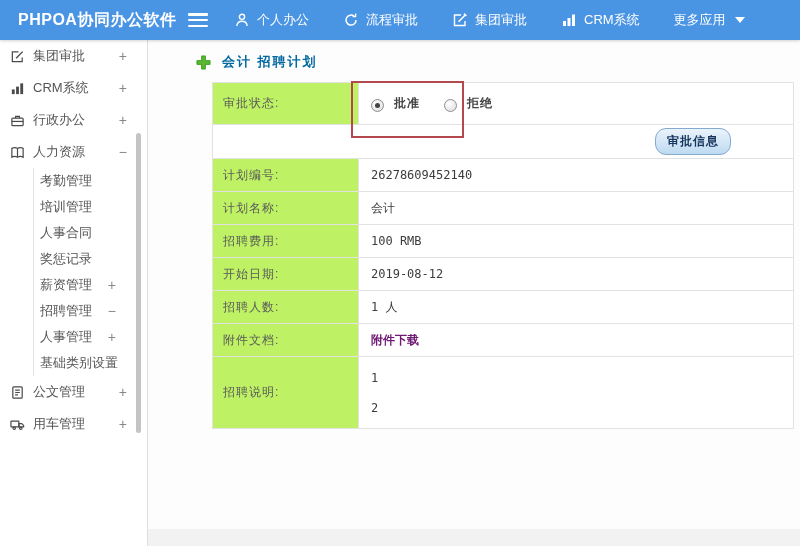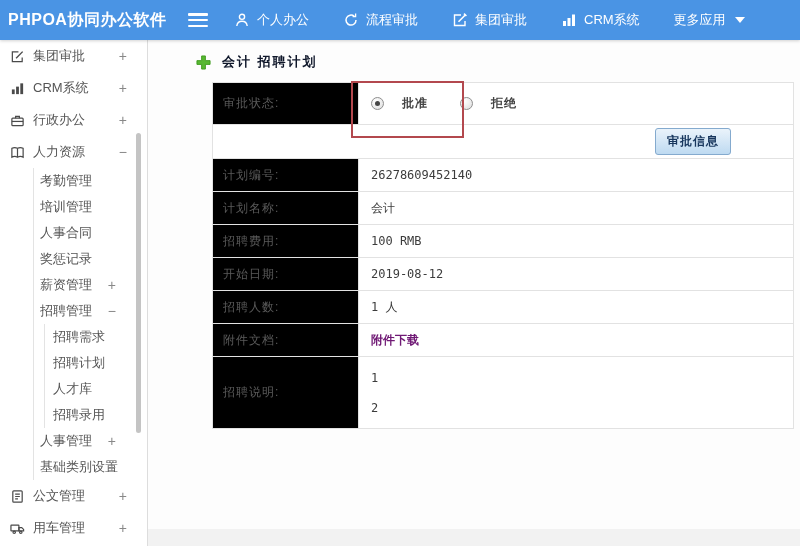--- a/index.html
+++ b/index.html
@@ -7,21 +7,21 @@
   body {
     width:800px; height:546px; position:relative; overflow:hidden;
     background:#fff; font-family:"Liberation Sans", sans-serif;
   }
   
   .topbar {
     position:absolute; top:0; left:0; width:800px; height:40px;
     background:#4a94e4; color:#fff; display:flex; align-items:center;
     box-shadow:0 1px 3px rgba(0,0,0,.18); z-index:10;
   }
-  .brand { flex:0 0 188px; padding-left:8px; font-size:16px; font-weight:bold; letter-spacing:.5px; }
+  .brand { flex:0 0 188px; padding-left:18px; font-size:16px; font-weight:bold; letter-spacing:.5px; }
   .hamburger { width:20px; height:14px; display:flex; flex-direction:column; justify-content:space-between; cursor:pointer; }
   .hamburger span { display:block; height:2.5px; background:#fff; border-radius:1px; }
   .topnav { display:flex; align-items:center; margin-left:26px; }
   .topnav-item { display:flex; align-items:center; gap:7px; margin-right:34px; font-size:13px; cursor:pointer; white-space:nowrap; }
   .topnav-item svg { display:block; }
   .caret { width:0; height:0; border-left:5px solid transparent; border-right:5px solid transparent; border-top:6px solid #fff; margin-left:2px; }
   
   .sidebar {
     position:absolute; top:40px; left:0; width:148px; height:506px;
     background:#fff; border-right:1px solid #ddd; overflow:hidden;
@@ -31,43 +31,43 @@
   .toggle { position:absolute; right:20px; top:50%; transform:translateY(-50%); color:#888; font-size:14px; cursor:pointer; }
   .sub { margin-left:33px; border-left:1px solid #e3e3e3; }
   .side-sub { position:relative; height:26px; display:flex; align-items:center; padding-left:6px; font-size:13px; color:#555; cursor:pointer; }
   .sub .toggle { right:31px; }
   .sub2 { margin-left:10px; border-left:1px solid #e3e3e3; }
   .sub2 .side-sub { padding-left:8px; }
   .side-scrollbar { position:absolute; right:6px; top:93px; width:5px; height:300px; background:#c4c4c4; border-radius:3px; cursor:pointer; }
   
   .content { position:absolute; left:148px; top:40px; width:652px; height:506px; background:#fdfdfd; }
   .breadcrumb { position:absolute; left:48px; top:13px; display:flex; align-items:center; gap:11px; }
-  .breadcrumb .title { font-size:13px; font-weight:bold; color:#0f172a; letter-spacing:2px; }
+  .breadcrumb .title { font-size:13px; font-weight:bold; color:#0369a1; letter-spacing:2px; }
   
   table.form { position:absolute; left:64px; top:42px; width:582px; border-collapse:collapse; background:#fff; }
   table.form td { border:1px solid #e2e2e2; font-size:12px; vertical-align:middle; }
-  td.lab { width:146px; background:#000000; color:#5a5a5a; padding-left:10px; letter-spacing:1px; }
+  td.lab { width:146px; background:#bef264; color:#5a5a5a; padding-left:10px; letter-spacing:1px; }
   td.val { padding-left:12px; color:#3c3c3c; font-family:"DejaVu Sans Mono", monospace; }
   tr.r-status td { height:42px; }
   tr.r-btn td { height:34px; text-align:right; padding-right:62px; }
   tr.r-std td { height:33px; }
   tr.r-big td { height:72px; }
   .lines div { line-height:30px; }
   .link { color:#701a75; cursor:pointer; text-decoration:none; font-weight:bold; font-family:"Liberation Sans",sans-serif; font-size:12px; }
   
-  .radio-group { display:flex; align-items:center; gap:18px; font-family:Liberation Serif, serif; }
+  .radio-group { display:flex; align-items:flex-end; gap:10px; font-family:Liberation Serif, serif; }
   .radio { width:13px; height:13px; border-radius:50%; border:1px solid #8f8f8f; background:radial-gradient(circle at 35% 30%, #ffffff, #dcdcdc); display:inline-block; position:relative; cursor:pointer; flex:0 0 13px; }
   .radio.checked::after { content:""; position:absolute; left:3px; top:3px; width:5px; height:5px; border-radius:50%; background:#454545; }
   .radio-lab { color:#444; font-weight:bold; margin-right:14px; letter-spacing:1px; }
   
   .red-box { position:absolute; left:203px; top:41px; width:113px; height:57px; border:2px solid #b3484e; z-index:5; pointer-events:none; }
   
   .btn {
     display:inline-block; padding:4px 11px; font-size:12px; font-weight:bold; color:#17365d;
-    background:linear-gradient(#eaf3fb, #bedaf1); border:1px solid #84aace; border-radius:3px;
+    background:linear-gradient(#eaf3fb, #bedaf1); border:1px solid #84aace; border-radius:11px;
     cursor:pointer; letter-spacing:1px;text-align:center;
   }
   .bottom-strip { position:absolute; left:0; top:489px; width:652px; height:17px; background:#f2f2f2; }
 </style>
 </head>
 <body>
 
 <div class="topbar">
   <div class="brand">PHPOA协同办公软件</div>
   <div class="hamburger">
@@ -182,34 +182,20 @@
     <div class="side-sub">
       <span>奖惩记录</span>
     </div>
     <div class="side-sub">
       <span>薪资管理</span>
       <span class="toggle">+</span>
     </div>
     <div class="side-sub">
       <span>招聘管理</span>
       <span class="toggle">−</span>
-    </div>
-    <div class="sub2">
-      <div class="side-sub">
-        <span>招聘需求</span>
-      </div>
-      <div class="side-sub">
-        <span>招聘计划</span>
-      </div>
-      <div class="side-sub">
-        <span>人才库</span>
-      </div>
-      <div class="side-sub">
-        <span>招聘录用</span>
-      </div>
     </div>
     <div class="side-sub">
       <span>人事管理</span>
       <span class="toggle">+</span>
     </div>
     <div class="side-sub">
       <span>基础类别设置</span>
       <span class="toggle">+</span>
     </div>
   </div>

